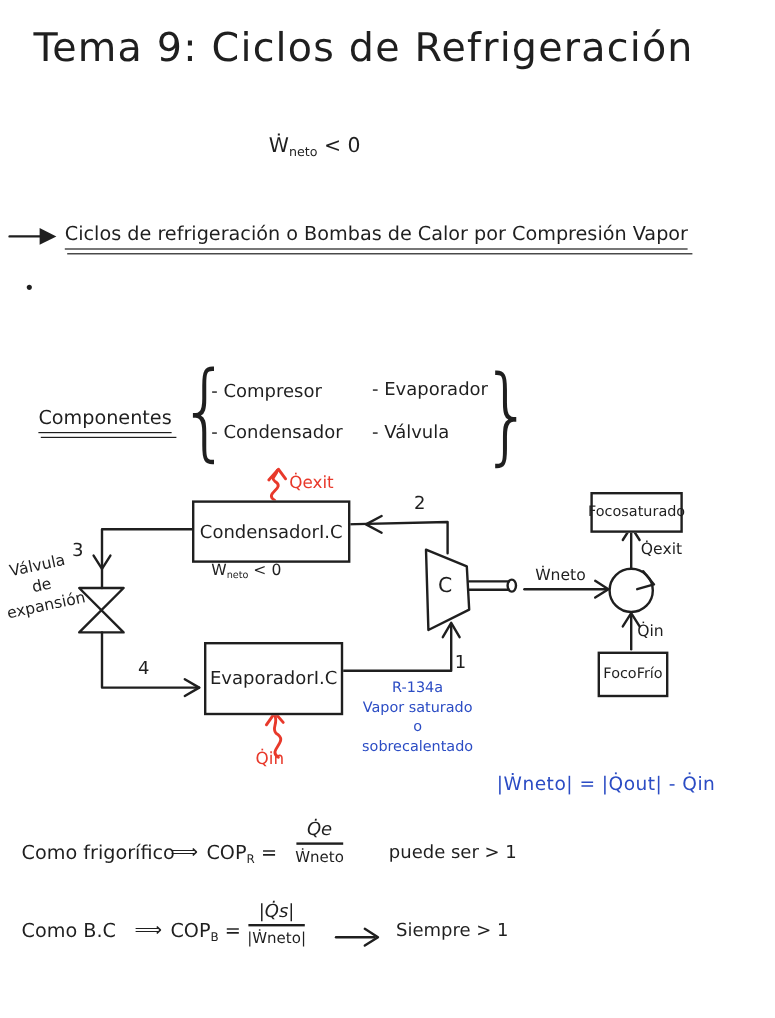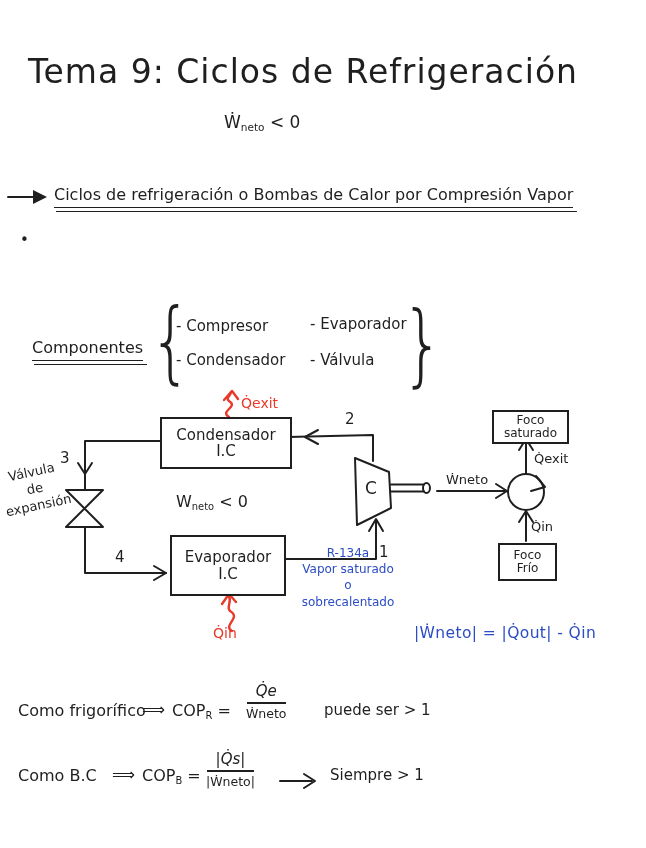--- a/index.html
+++ b/index.html
@@ -1,29 +1,29 @@
 <!DOCTYPE html>
 <html style="--ink: #1f1f1f; --red: #e8392b; --blue: #2b4cc4;"><head>
 <meta charset="utf-8">
 <style>
   :root{ --ink:#1f1f1f; --red:#e8392b; --blue:#2b4cc4; }
   html,body{margin:0;padding:0;background:#fff;}
   .canvas{position:relative;width:646px;height:848px;background:#fff;overflow:hidden;
           font-family:"DejaVu Sans", sans-serif;color:var(--ink);}
   .abs{position:absolute;white-space:nowrap;}
-  .title{font-size:33px;letter-spacing:1px;margin-top:32px;}
+  .title{font-size:33px;letter-spacing:1px;}
   .sub{font-size:0.62em;vertical-align:-0.28em;}
   .ul2{position:relative;padding-bottom:3px;border-bottom:1.6px solid var(--ink);}
   .ul2::after{content:"";position:absolute;left:2px;right:-4px;bottom:-5px;
               border-bottom:1.6px solid var(--ink);}
   .box{position:absolute;border:2px solid var(--ink);background:#fff;display:flex;
-       flex-direction:column;align-items:center;justify-content:center;line-height:1.1;}
+       flex-direction:row;align-items:center;justify-content:center;line-height:1.1;}
   .brace{font-size:84px;font-weight:200;line-height:84px;transform:scale(0.8,1.05);}
   .red{color:var(--red);}
-  .blue{color:var(--blue);}
+  .blue{color:var(--blue);margin-top:20px;}
   .overlay{position:absolute;left:0;top:0;}
   .k{stroke:var(--ink);fill:none;stroke-width:2;stroke-linecap:round;stroke-linejoin:round;}
   .kf{fill:var(--ink);stroke:none;}
   .r{stroke:var(--red);fill:none;stroke-width:2.4;stroke-linecap:round;stroke-linejoin:round;}
   .frac{position:absolute;display:inline-flex;flex-direction:column;align-items:center;}
   .frac .num{padding:0 9px 2px;border-bottom:2px solid var(--ink);font-size:15px;font-style:italic;}
   .frac .den{padding-top:2px;font-size:12.5px;}
   .note-block{line-height:1.35;text-align:center;font-size:12px;}
   .valve-label{line-height:1.3;text-align:center;font-size:13px;transform:rotate(-12deg);}
 </style>
@@ -102,21 +102,21 @@
     <span>Evaporador</span>
     <span>I.C</span>
   </div>
 
   <span class="abs red" style="left:241px;top:395px;font-size:14px">Q̇exit</span>
   <span class="abs red" style="left:213px;top:625px;font-size:14px">Q̇in</span>
   <span class="abs" style="left:345px;top:410px;font-size:15px">2</span>
   <span class="abs" style="left:60px;top:449px;font-size:15px">3</span>
   <span class="abs" style="left:115px;top:548px;font-size:15px">4</span>
   <span class="abs" style="left:379px;top:543px;font-size:15px">1</span>
-  <div class="abs" style="left:176px;top:492px;font-size:16px">
+  <div class="abs" style="left:176px;top:468px;font-size:13px">
     <span>W</span><span class="sub">neto</span><span> &lt; 0</span>
   </div>
   <span class="abs" style="left:365px;top:478px;font-size:17px">C</span>
   <div class="abs valve-label" style="left:2px;top:464px;width:66px">
     <div>Válvula</div>
     <div>de</div>
     <div>expansión</div>
   </div>
   <div class="abs note-block blue" style="left:294px;top:545px;width:108px">
     <div>R-134a</div>

